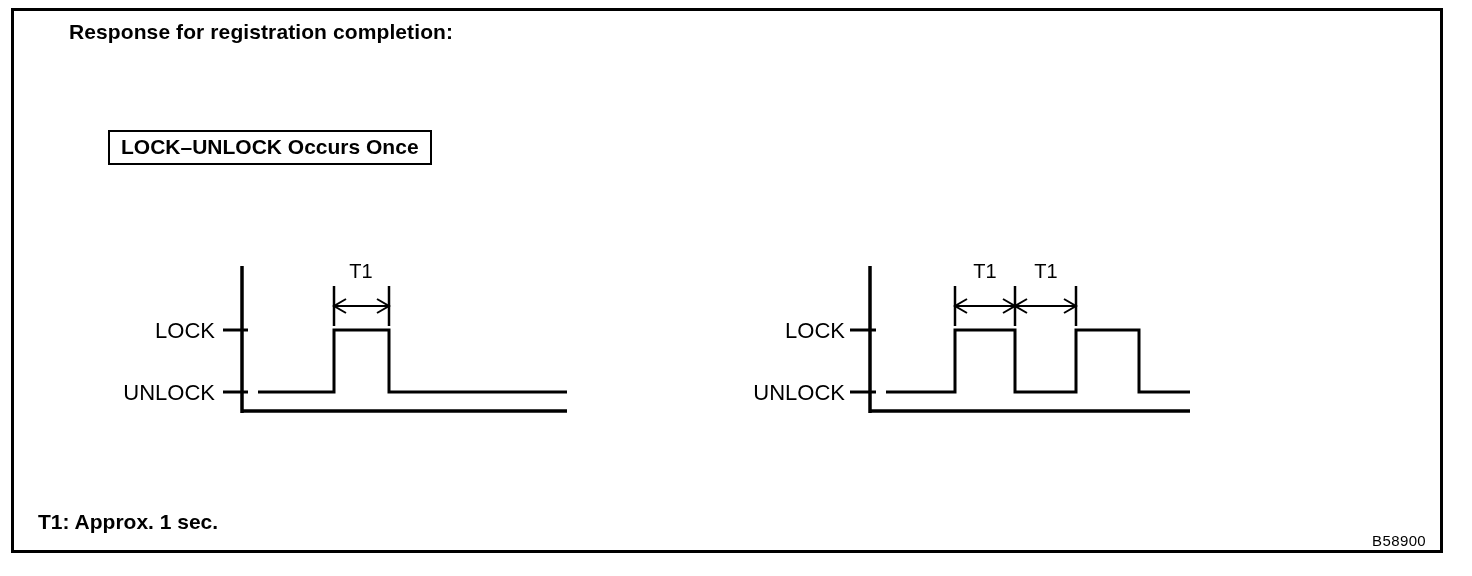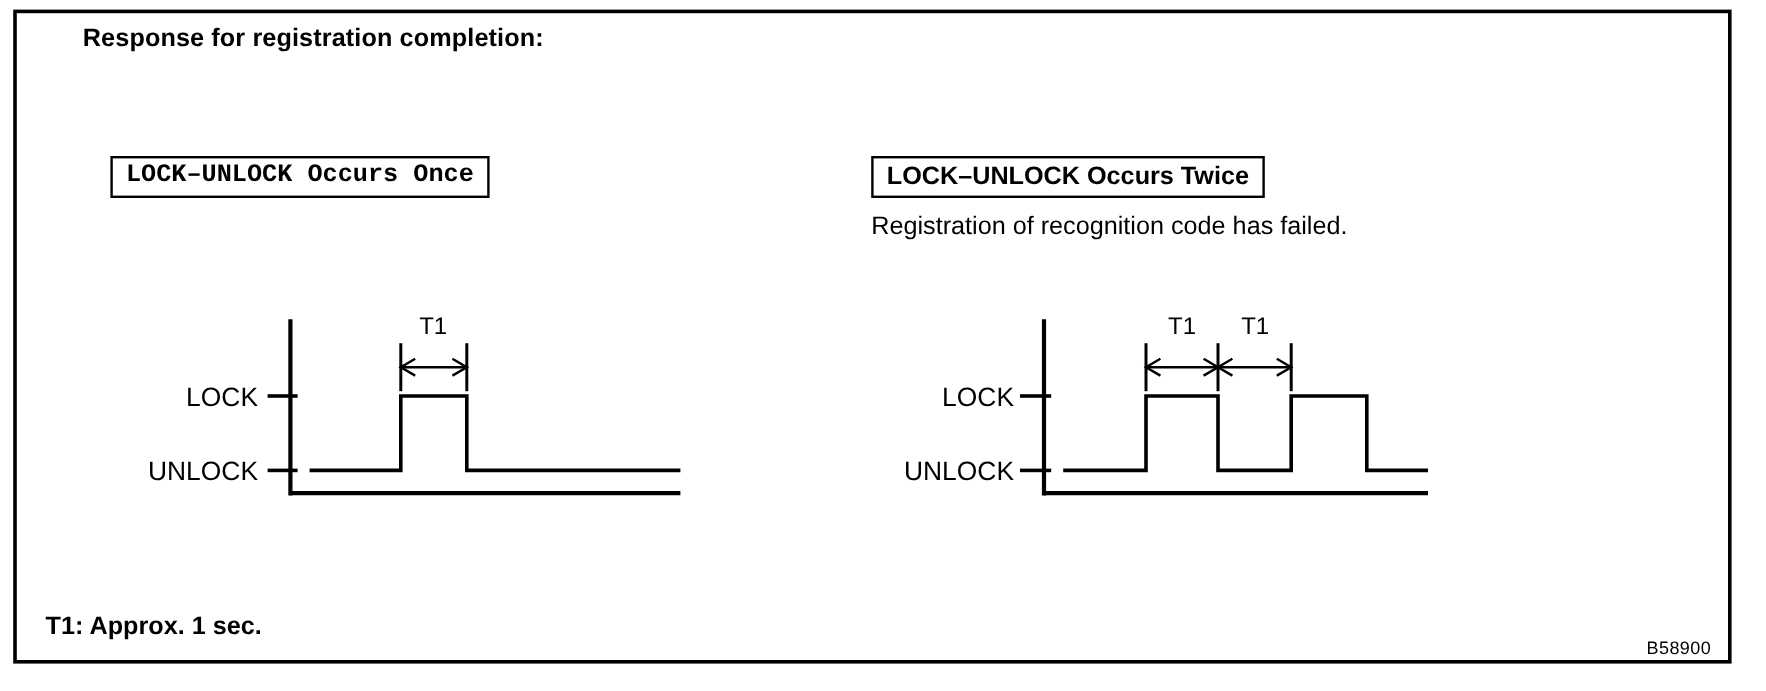--- a/index.html
+++ b/index.html
@@ -37,21 +37,21 @@
     font-size: 21px;
     font-weight: bold;
     letter-spacing: 0.1px;
     white-space: nowrap;
     margin-left: 36px;
   }
   .panel {
     position: absolute;
     top: 130px;
   }
-  .panel-left  { left: 92px;  width: 600px; font-family: Liberation Mono, monospace; }
+  .panel-left  { left: 108px;  width: 600px; }
   .panel-right { left: 726px; width: 640px; }
 
   .panel-heading {
     display: inline-block;
     border: 2.5px solid #000000;
     box-sizing: border-box;
     padding: 3px 11px 4px 11px;
     font-size: 21px;
     font-weight: bold;
     white-space: nowrap;
@@ -158,24 +158,20 @@
       <line class="dim-tick" x1="274" y1="38" x2="274" y2="78"></line>
       <line class="dim-tick" x1="329" y1="38" x2="329" y2="78"></line>
 
       <line class="dim-arrow" x1="275" y1="58" x2="328" y2="58"></line>
       <path class="dim-arrow" d="M 286 51 L 274 58 L 286 65"></path>
       <path class="dim-arrow" d="M 317 51 L 329 58 L 317 65"></path>
       <text class="t1-label" x="301" y="30" text-anchor="middle">T1</text>
     </svg>
   </div>
 
-  <div class="panel panel-right">
-    <div class="panel-heading">LOCK–UNLOCK Occurs Twice</div>
-    <div class="panel-desc">Registration of recognition code has failed.</div>
-  </div>
 
   <div class="wave-wrap wave-right">
     <svg width="520" height="180" viewBox="0 0 520 180">
 
       <text class="sig-label" x="155" y="90" text-anchor="end">LOCK</text>
       <text class="sig-label" x="155" y="152" text-anchor="end">UNLOCK</text>
 
       <line class="tickmark" x1="160" y1="82" x2="186" y2="82"></line>
       <line class="tickmark" x1="160" y1="144" x2="186" y2="144"></line>
 

